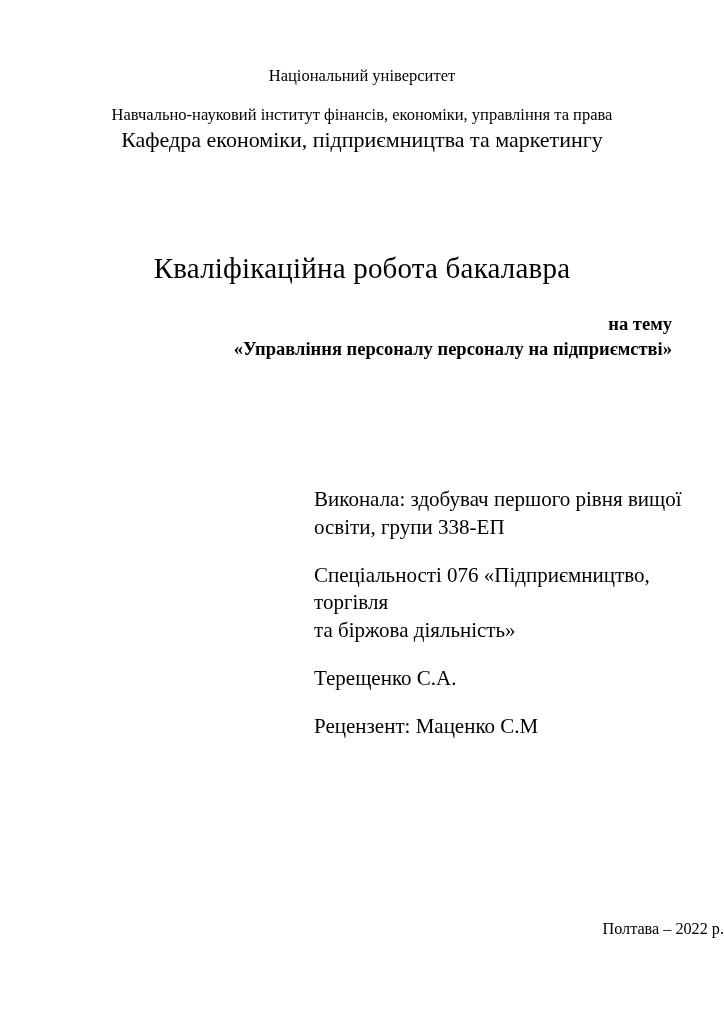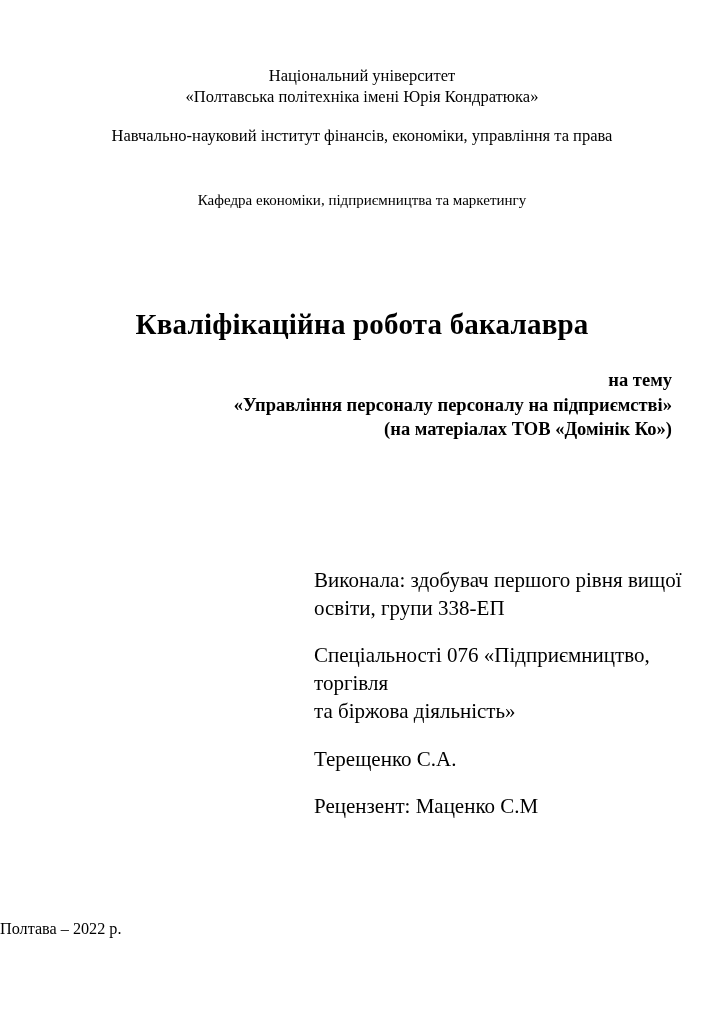--- a/index.html
+++ b/index.html
@@ -37,29 +37,28 @@
     display: block;
   }
 
   .institute {
     margin-top: 18px;
     font-size: 16.5px;
     line-height: 1.3;
   }
 
   .department {
-    margin-top: 44px;
-    font-size: 15px;
+    font-size: 22px;
     line-height: 1.3;
   }
 
   .work-title {
     margin-top: 98px;
     font-size: 29px;
-    font-weight: bold;
+    font-weight: normal;
     letter-spacing: 0.2px;
   }
 
   .topic-block {
     margin-top: 27px;
     font-size: 18.5px;
     font-weight: bold;
     line-height: 1.33;
     text-align: right;
   }
@@ -83,44 +82,42 @@
   }
   .author-block .line {
     display: block;
   }
 
   .city-year {
     position: absolute;
     left: 0;
     right: 0;
     top: 920px;
-    text-align: left;
+    text-align: right;
     font-size: 16.2px;
   }
 </style>
 </head>
 <body>
 
 <div class="page">
 
   <div class="center university-block">
     <span class="line">Національний університет</span>
-    <span class="line">«Полтавська політехніка імені Юрія Кондратюка»</span>
   </div>
 
   <div class="center institute">Навчально-науковий інститут фінансів, економіки, управління та права</div>
 
   <div class="center department">Кафедра економіки, підприємництва та маркетингу</div>
 
   <div class="center work-title">Кваліфікаційна робота бакалавра</div>
 
   <div class="center topic-block">
     <span class="line">на тему</span>
     <span class="line">«Управління персоналу персоналу на підприємстві»</span>
-    <span class="line">(на матеріалах ТОВ «Домінік Ко»)</span>
   </div>
 
   <div class="author-block">
     <div class="para">
       <span class="line">Виконала: здобувач першого рівня вищої</span>
       <span class="line">освіти, групи 338-ЕП</span>
     </div>
     <div class="para">
       <span class="line">Спеціальності 076 «Підприємництво, торгівля</span>
       <span class="line">та біржова діяльність»</span>

